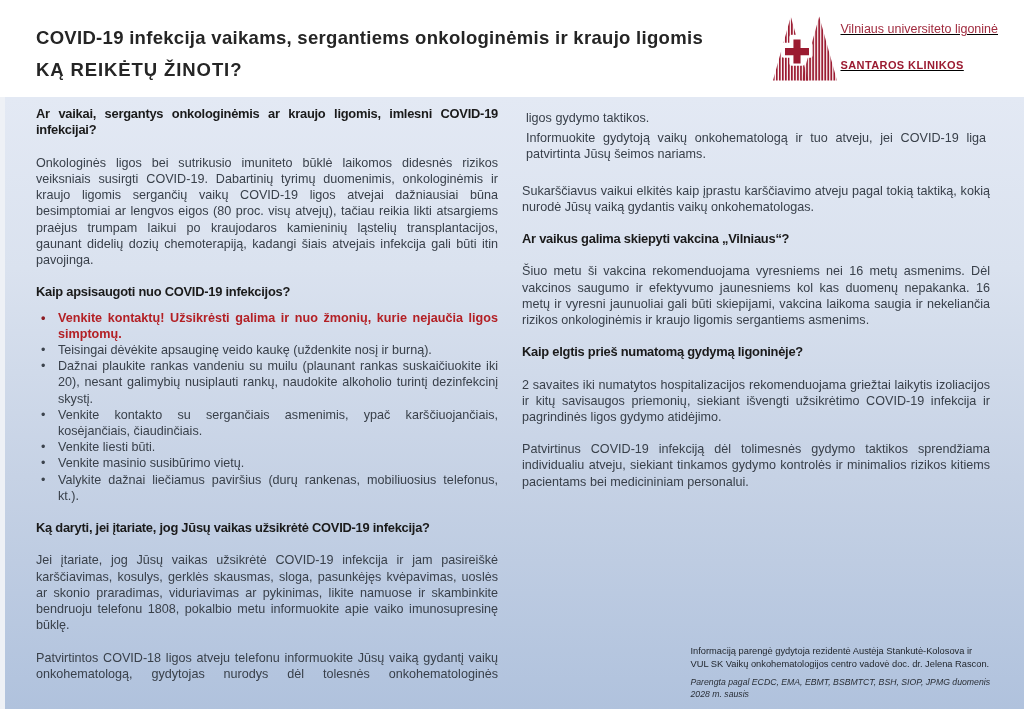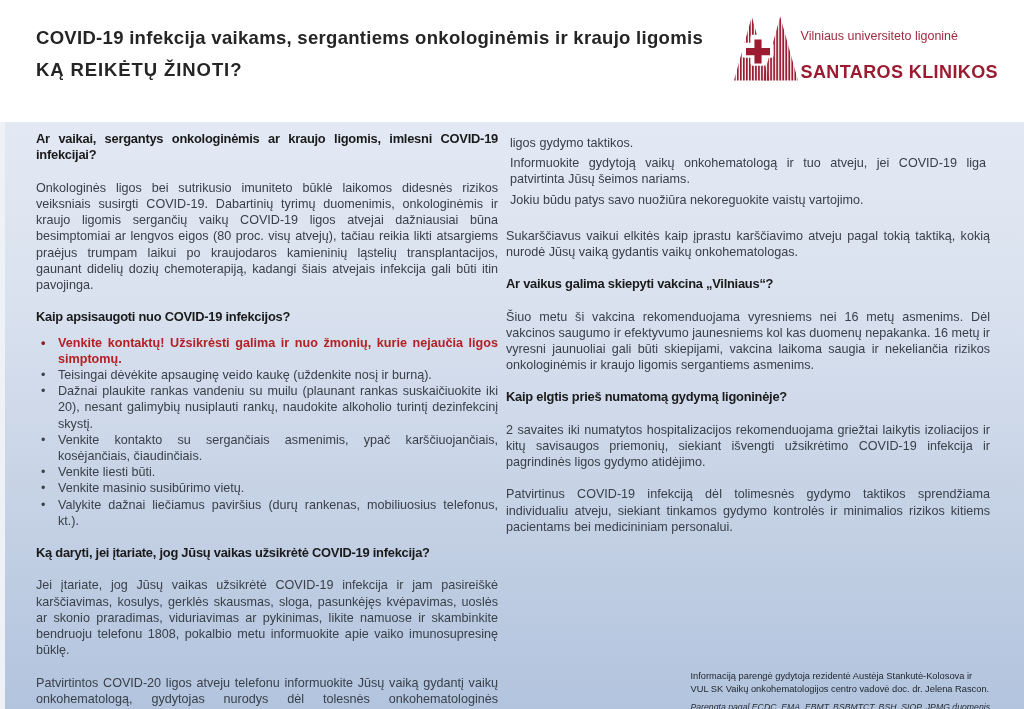--- a/index.html
+++ b/index.html
@@ -4,41 +4,41 @@
 <style>
   * { box-sizing: border-box; }
   html,body { margin:0; padding:0; }
   body {
     width:1024px; height:709px; overflow:hidden; background:#ffffff;
     font-family:"Liberation Sans","DejaVu Sans",sans-serif;
   }
   .page { width:1024px; height:709px; overflow:hidden; position:relative; background:#fff; }
 
   
-  .header { height:122px; position:relative; background:#ffffff; }
+  .header { height:97px; position:relative; background:#ffffff; }
   .title1 {
     position:absolute; left:36px; top:27px;
     font-size:18.5px; font-weight:bold; color:#252525; letter-spacing:0.3px; white-space:nowrap;
   }
   .title2 {
     position:absolute; left:36px; top:59px;
     font-size:18.5px; font-weight:bold; color:#252525; letter-spacing:0.9px; white-space:nowrap;
   }
-  .logo { position:absolute; right:26px; top:15px; display:flex; align-items:flex-end; gap:3px; }
+  .logo { position:absolute; right:26px; top:15px; display:flex; align-items:center; gap:3px;text-decoration:underline; }
   .logo svg { width:64px; height:67px; display:block; }
   .logo-text { display:flex; flex-direction:column; justify-content:center; }
   .logo-line1 { font-size:12.5px; color:#a12b3f; line-height:15px; }
-  .logo-line2 { font-size:18px; font-weight:bold; color:#9b1b31; letter-spacing:0.4px; line-height:20px; margin-top:18px; }
+  .logo-line2 { font-size:11px; font-weight:bold; color:#9b1b31; letter-spacing:0.4px; line-height:20px; margin-top:18px; }
 
   
   .panel {
     height:612px; border-left:5px solid #eef1f6;
     background:linear-gradient(180deg,#e3e9f4 0%, #dae2ef 28%, #c6d2e5 62%, #b0c2dd 100%);
     padding:9px 34px 6px 31px;
-    display:grid; grid-template-columns:462px 1fr; column-gap:8px;
+    display:grid; grid-template-columns:462px 1fr; column-gap:24px;
   }
   .col {
     display:flex; flex-direction:column;
     color:#39404a; font-size:12.6px; line-height:16.2px; text-align:justify;
   }
   .col h3 {
     font-size:12.9px; font-weight:bold; color:#1a1a1a; letter-spacing:-0.25px;
     margin:16px 0 0; line-height:16.4px; text-align:justify;
   }
   .col p { margin:16px 0 0; }
@@ -99,28 +99,27 @@
         <li>Teisingai dėvėkite apsauginę veido kaukę (uždenkite nosį ir burną).</li>
         <li>Dažnai plaukite rankas vandeniu su muilu (plaunant rankas suskaičiuokite iki 20), nesant galimybių nusiplauti rankų, naudokite alkoholio turintį dezinfekcinį skystį.</li>
         <li>Venkite kontakto su sergančiais asmenimis, ypač karščiuojančiais, kosėjančiais, čiaudinčiais.</li>
         <li>Venkite liesti būti.</li>
         <li>Venkite masinio susibūrimo vietų.</li>
         <li>Valykite dažnai liečiamus paviršius (durų rankenas, mobiliuosius telefonus, kt.).</li>
       </ul>
 
       <h3>Ką daryti, jei įtariate, jog Jūsų vaikas užsikrėtė COVID-19 infekcija?</h3>
       <p>Jei įtariate, jog Jūsų vaikas užsikrėtė COVID-19 infekcija ir jam pasireiškė karščiavimas, kosulys, gerklės skausmas, sloga, pasunkėjęs kvėpavimas, uoslės ar skonio praradimas, viduriavimas ar pykinimas, likite namuose ir skambinkite bendruoju telefonu 1808, pokalbio metu informuokite apie vaiko imunosupresinę būklę.</p>
-      <p class="cont">Patvirtintos COVID-20 ligos atveju telefonu informuokite Jūsų vaiką gydantį vaikų onkohematologą, gydytojas nurodys dėl tolesnės onkohematologinės</p>
+      <p class="cont">Patvirtintos COVID-18 ligos atveju telefonu informuokite Jūsų vaiką gydantį vaikų onkohematologą, gydytojas nurodys dėl tolesnės onkohematologinės</p>
     </div>
 
     <div class="col">
       <div>
         <p class="m0">ligos gydymo taktikos.</p>
         <p class="m0">Informuokite gydytoją vaikų onkohematologą ir tuo atveju, jei COVID-19 liga patvirtinta Jūsų šeimos nariams.</p>
-        <p class="m0">Jokiu būdu patys savo nuožiūra nekoreguokite vaistų vartojimo.</p>
       </div>
 
       <p>Sukarščiavus vaikui elkitės kaip įprastu karščiavimo atveju pagal tokią taktiką, kokią nurodė Jūsų vaiką gydantis vaikų onkohematologas.</p>
 
       <h3>Ar vaikus galima skiepyti vakcina „Vilniaus“?</h3>
       <p>Šiuo metu ši vakcina rekomenduojama vyresniems nei 16 metų asmenims. Dėl vakcinos saugumo ir efektyvumo jaunesniems kol kas duomenų nepakanka. 16 metų ir vyresni jaunuoliai gali būti skiepijami, vakcina laikoma saugia ir nekeliančia rizikos onkologinėmis ir kraujo ligomis sergantiems asmenims.</p>
 
 
       <h3>Kaip elgtis prieš numatomą gydymą ligoninėje?</h3>
       <p>2 savaites iki numatytos hospitalizacijos rekomenduojama griežtai laikytis izoliacijos ir kitų savisaugos priemonių, siekiant išvengti užsikrėtimo COVID-19 infekcija ir pagrindinės ligos gydymo atidėjimo.</p>

